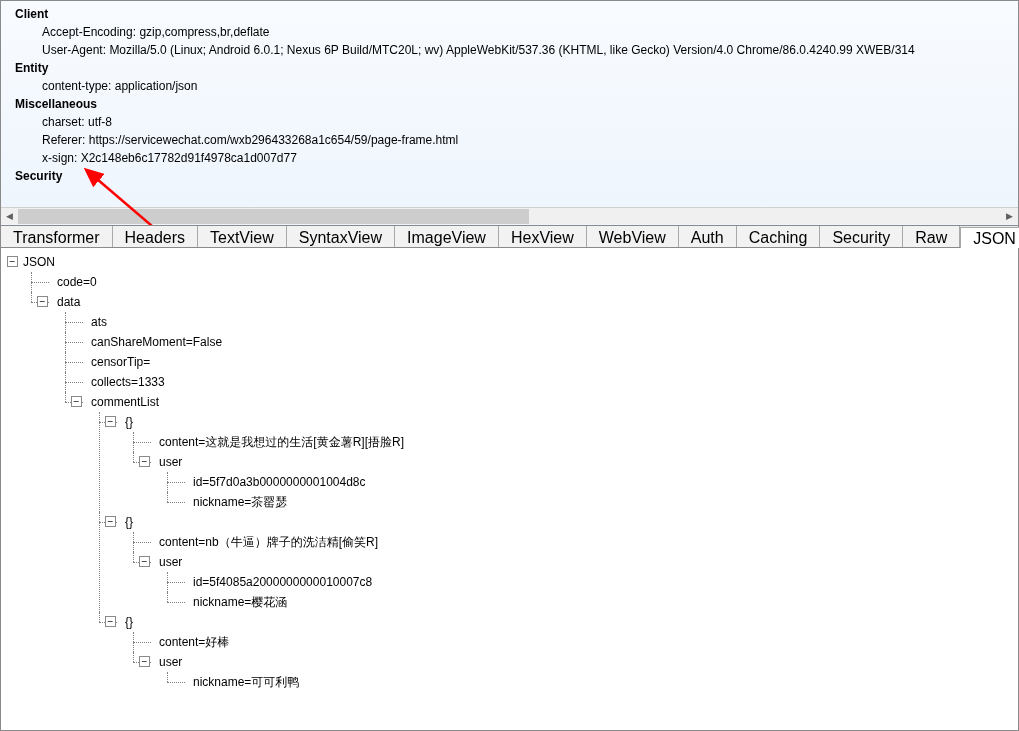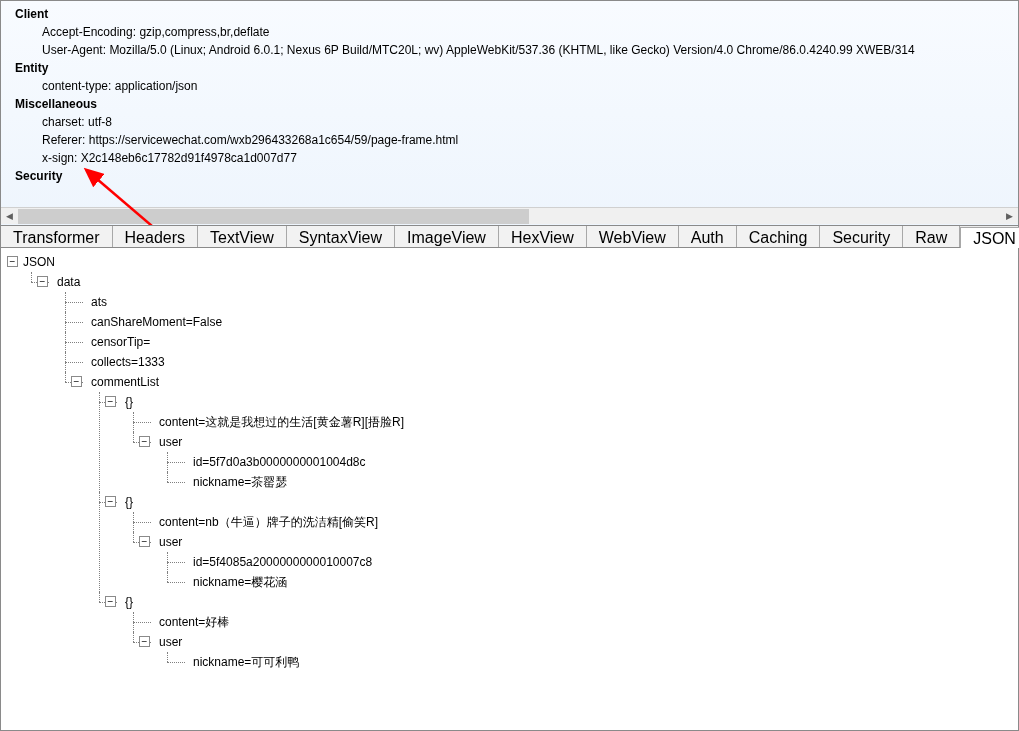--- a/index.html
+++ b/index.html
@@ -218,20 +218,21 @@
     <div class="tab">XML</div>
   </div>
 
 <div class="tree-panel">
   <div class="tree">
     <ul>
       <li>
         <span class="toggle">−</span>
         <span class="node-label">JSON</span>
         <ul>
+          <li><span class="node-label">code=0</span></li>
           <li>
             <span class="toggle">−</span>
             <span class="node-label">data</span>
             <ul>
               <li><span class="node-label">ats</span></li>
               <li><span class="node-label">canShareMoment=False</span></li>
               <li><span class="node-label">censorTip=</span></li>
               <li><span class="node-label">collects=1333</span></li>
               <li>
                 <span class="toggle">−</span>

